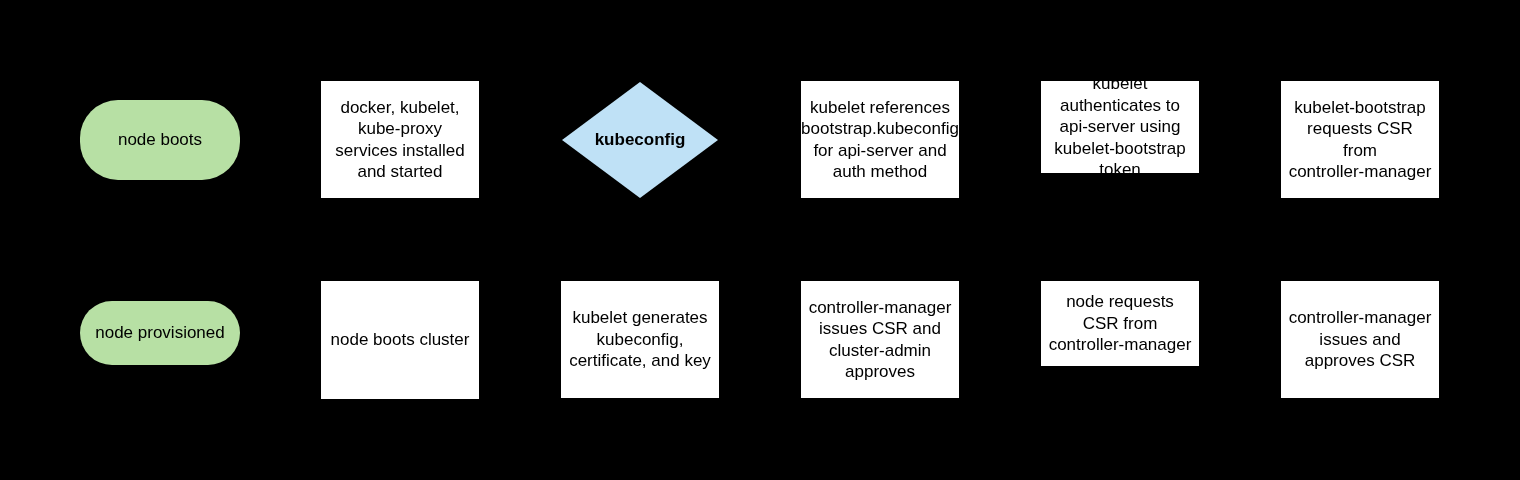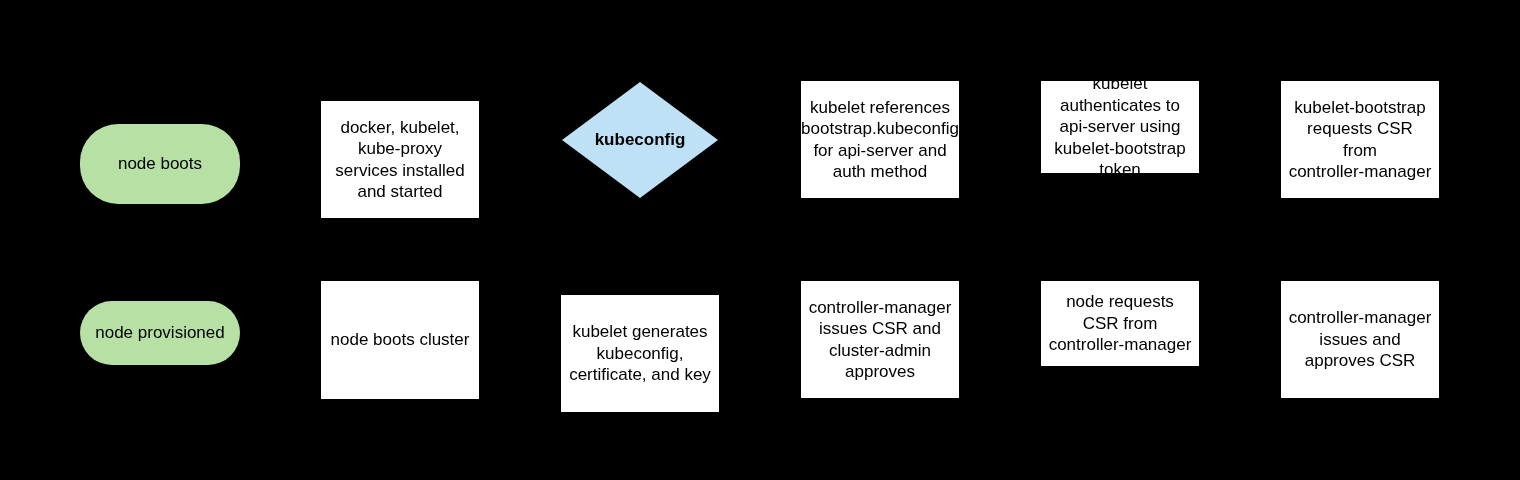--- a/index.html
+++ b/index.html
@@ -24,25 +24,25 @@
   .node .label { white-space: pre-line; }
   .process    { background: var(--process_fill, #ffffff); }
   .terminator { background: var(--terminator_fill, #b7e0a4); border-radius: 38px; }
   .decision   { background: var(--decision_fill, #bfe1f6); clip-path: polygon(50% 0%, 100% 50%, 50% 100%, 0% 50%); font-weight: bold; }
 </style>
 </head>
 <body>
 
 <div class="canvas">
 
-  <div class="node terminator" style="left:80px; top:100px; width:160px; height:80px;margin-top:24px;">
+  <div class="node terminator" style="left:80px; top:100px; width:160px; height:80px;">
     <span class="label">node boots</span>
   </div>
 
-  <div class="node process" style="left:321px; top:81px; width:158px; height:117px;margin-top:20px;">
+  <div class="node process" style="left:321px; top:81px; width:158px; height:117px;">
     <span class="label">docker, kubelet,
 kube-proxy
 services installed
 and started</span>
   </div>
 
   <div class="node decision" style="left:562px; top:82px; width:156px; height:116px;">
     <span class="label">kubeconfig</span>
   </div>
 
@@ -69,21 +69,21 @@
   </div>
 
   <div class="node terminator" style="left:80px; top:301px; width:160px; height:64px;">
     <span class="label">node provisioned</span>
   </div>
 
   <div class="node process" style="left:321px; top:281px; width:158px; height:118px;">
     <span class="label">node boots cluster</span>
   </div>
 
-  <div class="node process" style="left:561px; top:295px; width:158px; height:117px;">
+  <div class="node process" style="left:561px; top:281px; width:158px; height:117px;">
     <span class="label">kubelet generates
 kubeconfig,
 certificate, and key</span>
   </div>
 
   <div class="node process" style="left:801px; top:281px; width:158px; height:117px;">
     <span class="label">controller-manager
 issues CSR and
 cluster-admin
 approves</span>

